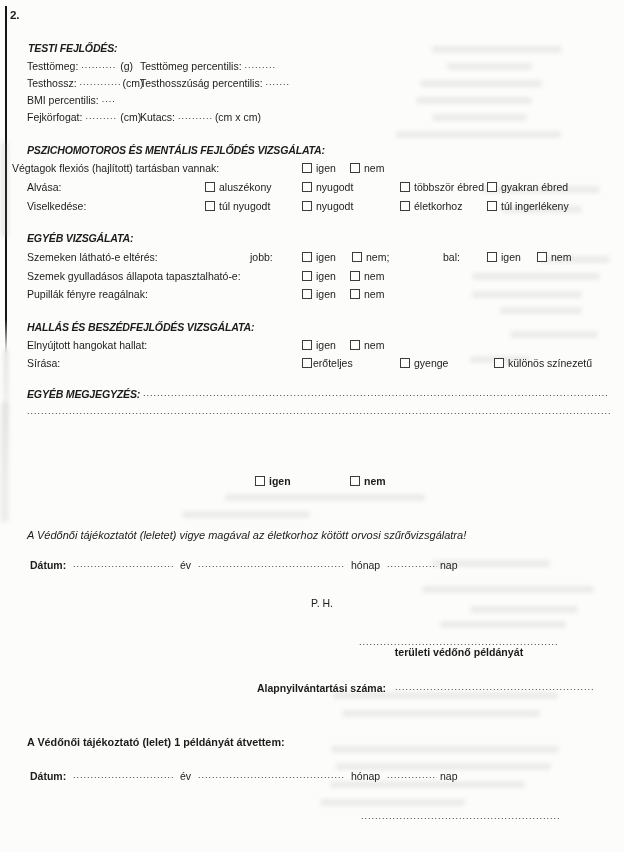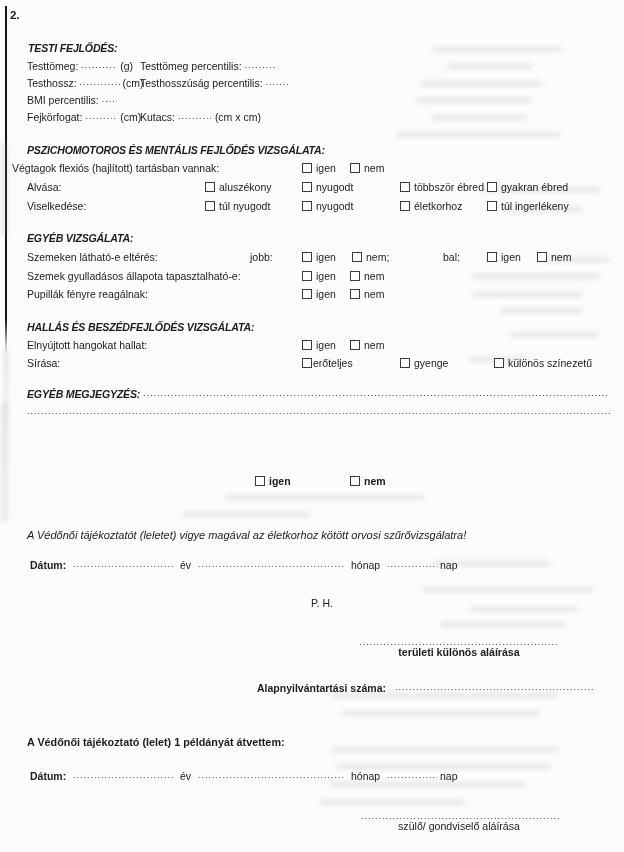--- a/index.html
+++ b/index.html
@@ -209,21 +209,21 @@
       <span class="dots" style="width:50px;margin-left:4px">............................................................................................................................................................................................................................................................................................................</span>
       <span>nap</span>
     </span>
   </div>
 
   <div class="abs" style="left:311px;top:597px;font-size:10.5px">P. H.</div>
 
   <div class="sigline" style="left:355px;top:633px;width:208px">
     <span class="dots" style="width:200px">............................................................................................................................................................................................................................................................................................................</span>
   </div>
-  <div class="sigline b" style="left:355px;top:646px;width:208px;font-size:10.6px">területi különös aláírása</div>
+  <div class="sigline b" style="left:355px;top:646px;width:208px;font-size:10.6px">területi védőnő példányát</div>
 
   <div class="row" style="top:682px">
     <span class="lbl" style="left:257px">
       <span class="b">Alapnyilvántartási száma:</span>
       <span class="dots" style="width:198px;margin-left:6px">............................................................................................................................................................................................................................................................................................................</span>
     </span>
   </div>
 
   <div class="abs b" style="left:27px;top:736px;font-size:10.8px">A Védőnői tájékoztató (lelet) 1 példányát átvettem:</div>
 
@@ -235,15 +235,14 @@
       <span class="dots" style="width:146px;margin:0 4px">............................................................................................................................................................................................................................................................................................................</span>
       <span>hónap</span>
       <span class="dots" style="width:50px;margin-left:4px">............................................................................................................................................................................................................................................................................................................</span>
       <span>nap</span>
     </span>
   </div>
 
   <div class="sigline" style="left:357px;top:807px;width:206px">
     <span class="dots" style="width:198px">............................................................................................................................................................................................................................................................................................................</span>
   </div>
-  <div class="sigline" style="left:355px;top:820px;width:208px;font-size:10.6px">szülő/ gondviselő aláírása</div>
 
 </div>
 
 </body></html>

